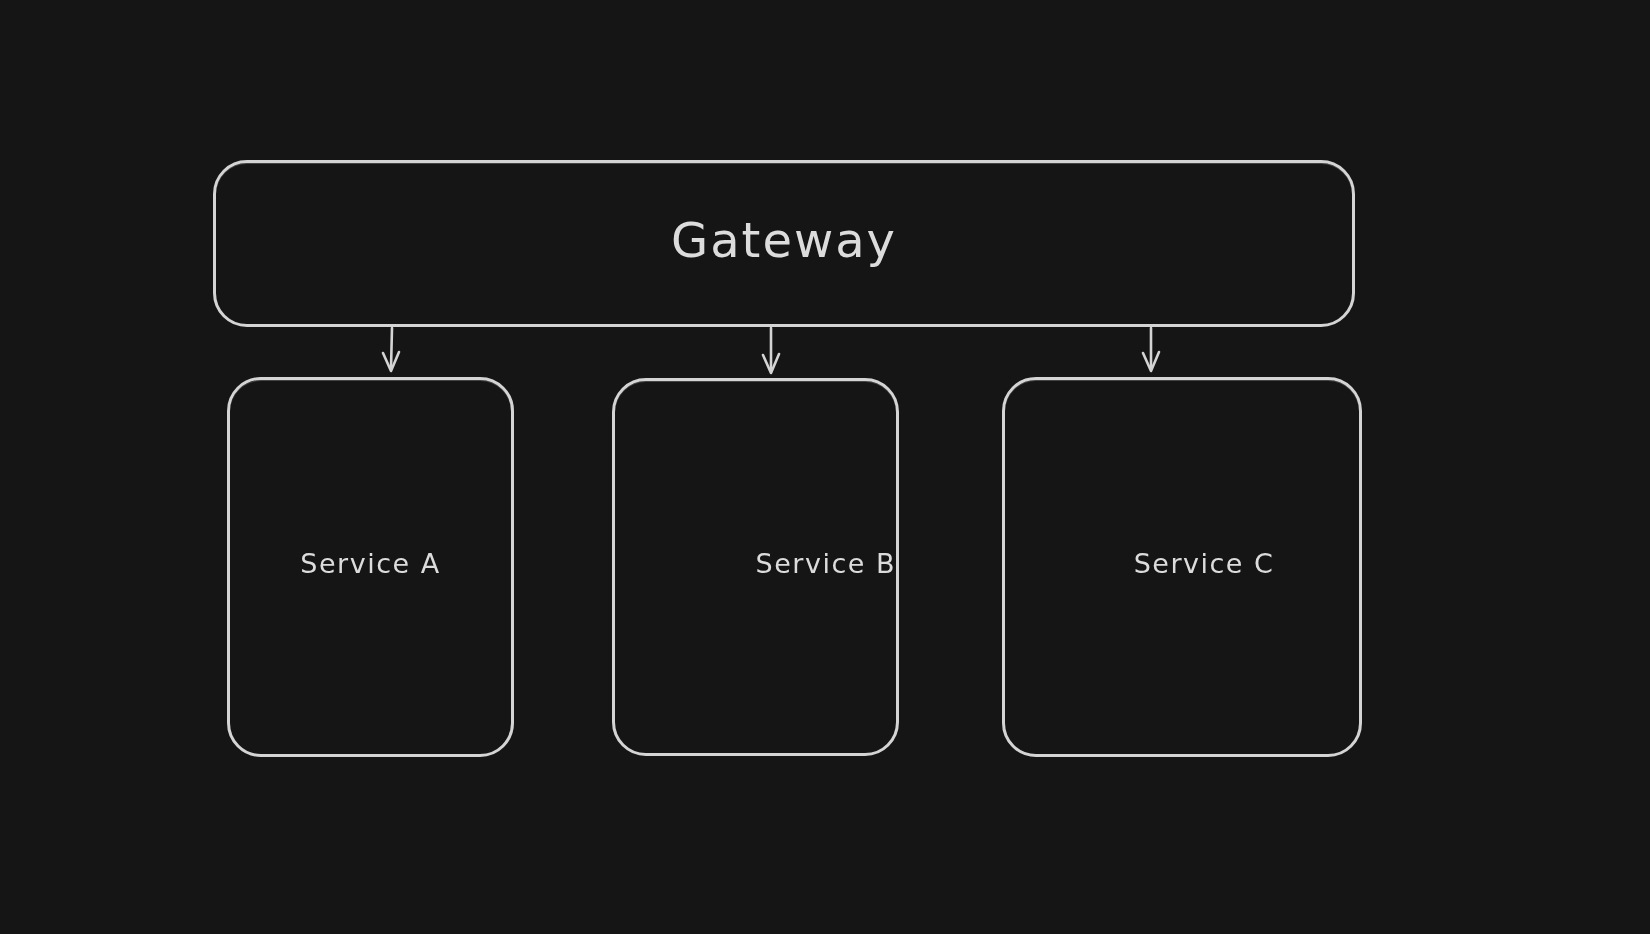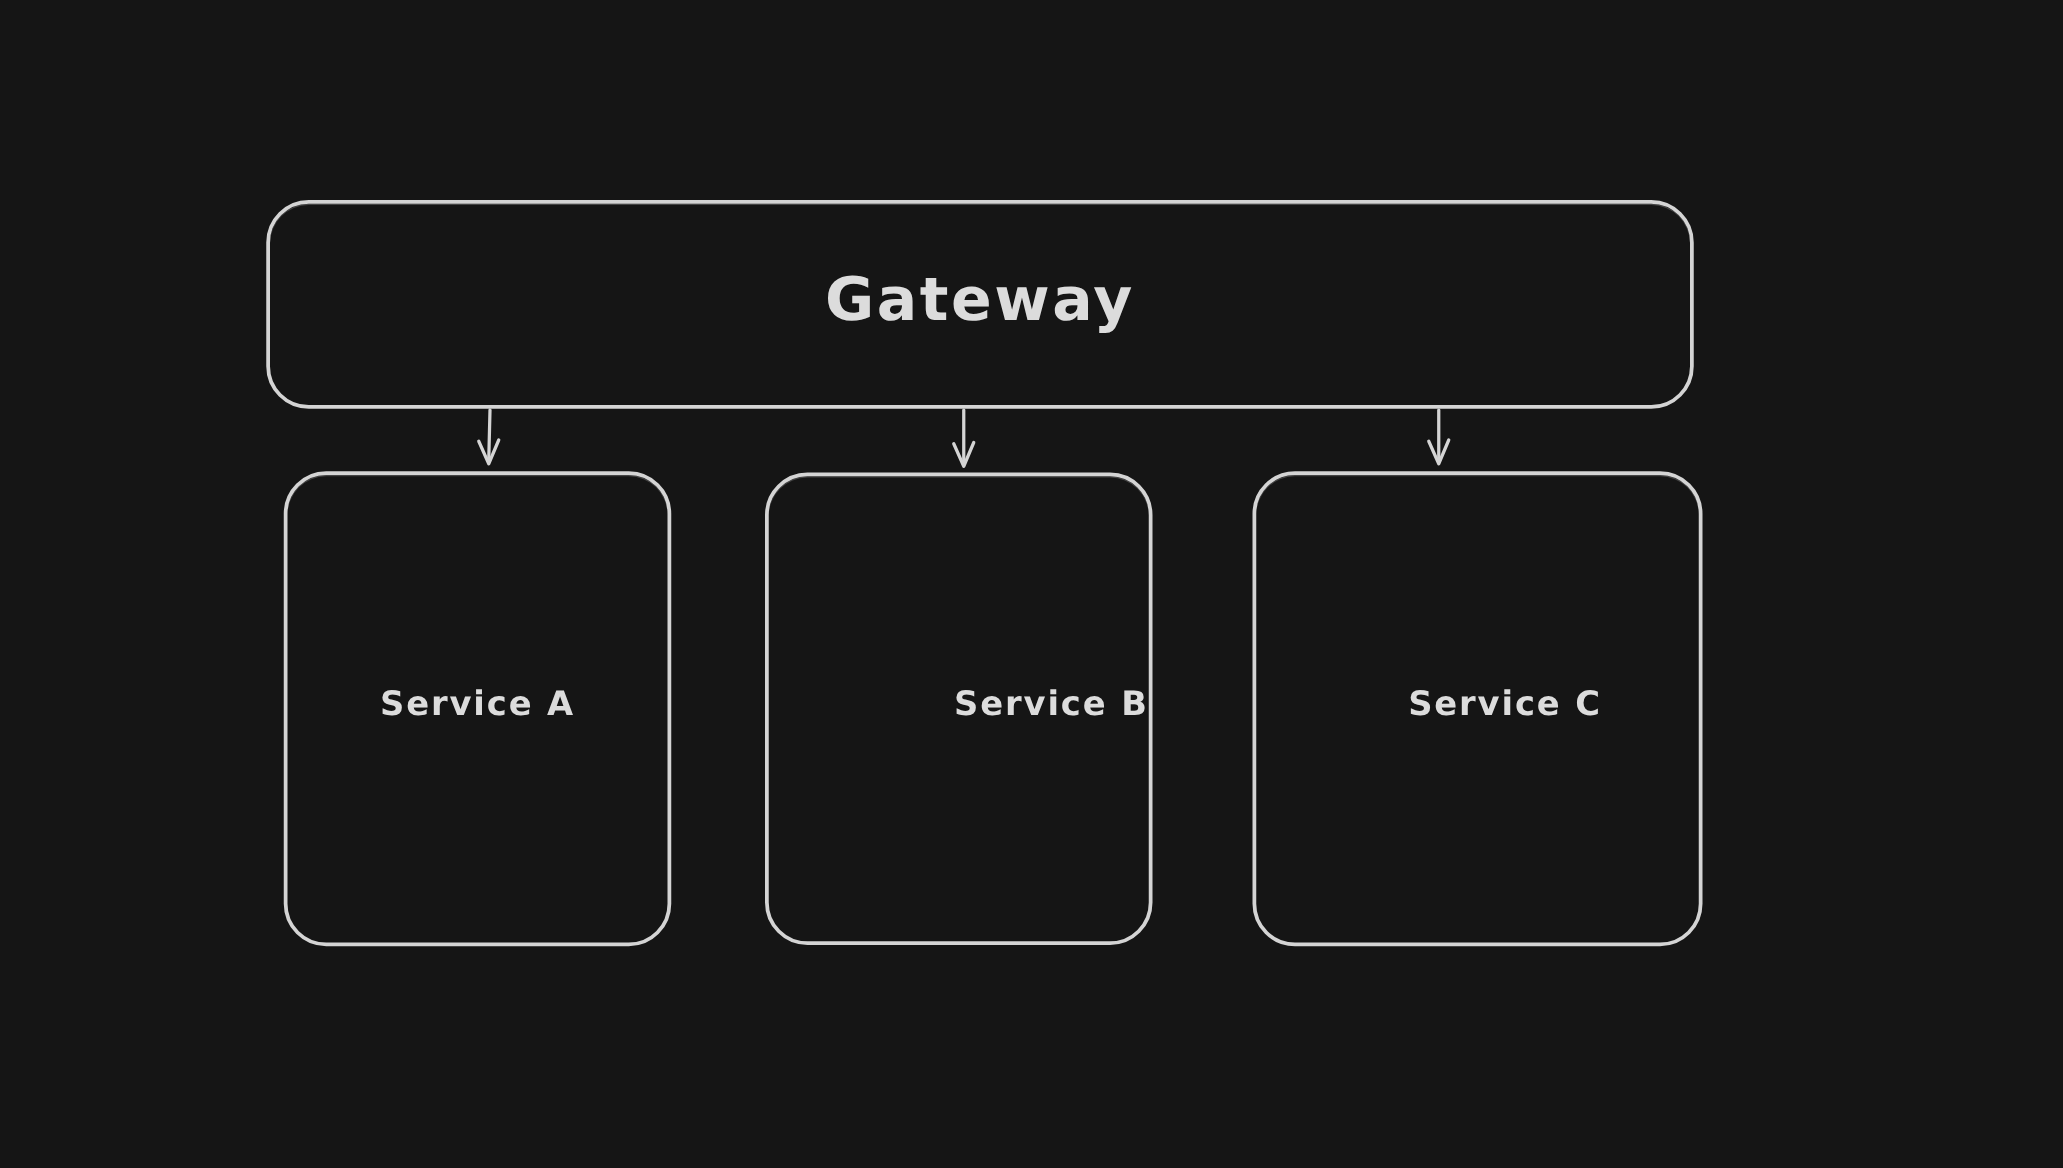--- a/index.html
+++ b/index.html
@@ -22,33 +22,32 @@
     box-sizing: border-box;
     border: 3px solid var(--stroke, #d4d4d4);
     border-radius: 34px;
     background: transparent;
     display: flex;
     align-items: center;
     justify-content: center;
     color: var(--text, #dcdcdc);
     
     box-shadow: inset 0 1px 0 rgba(212,212,212,0.25);
-    font-weight: bold;
   }
   .node-gateway {
     left: 213px;
     top: 160px;
     width: 1142px;
     height: 167px;
     font-size: 48px;
     letter-spacing: 2px;
   }
   .node-service {
     top: 377px;
-    width: 310px;
+    width: 287px;
     height: 380px;
     font-size: 27px;
     letter-spacing: 1.5px;
   }
   .node-service-a { left: 227px; }
   .node-service-b { left: 612px; top: 378px; height: 378px; justify-content: flex-end; }
   .node-service-c { left: 1002px; width: 360px; padding-left: 44px; }
   .node-label {
     transform: translateY(-4px);
     white-space: nowrap;

